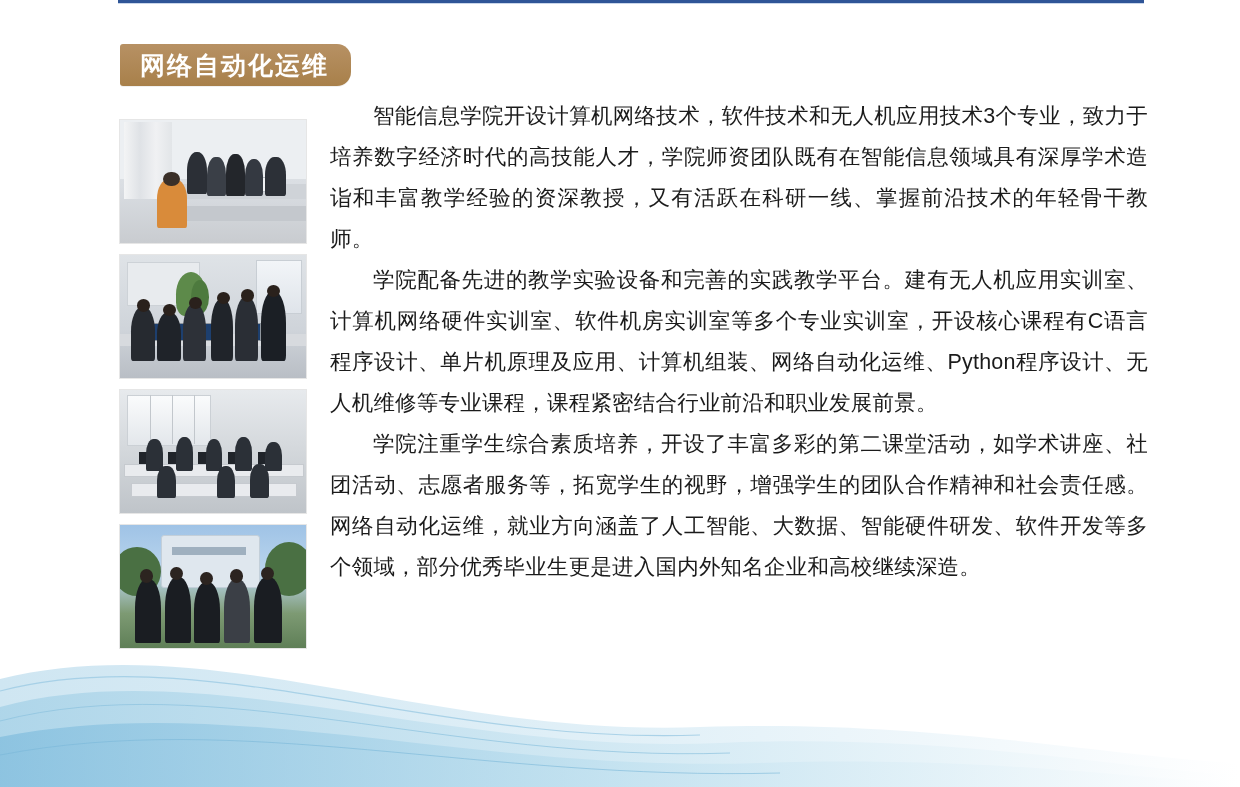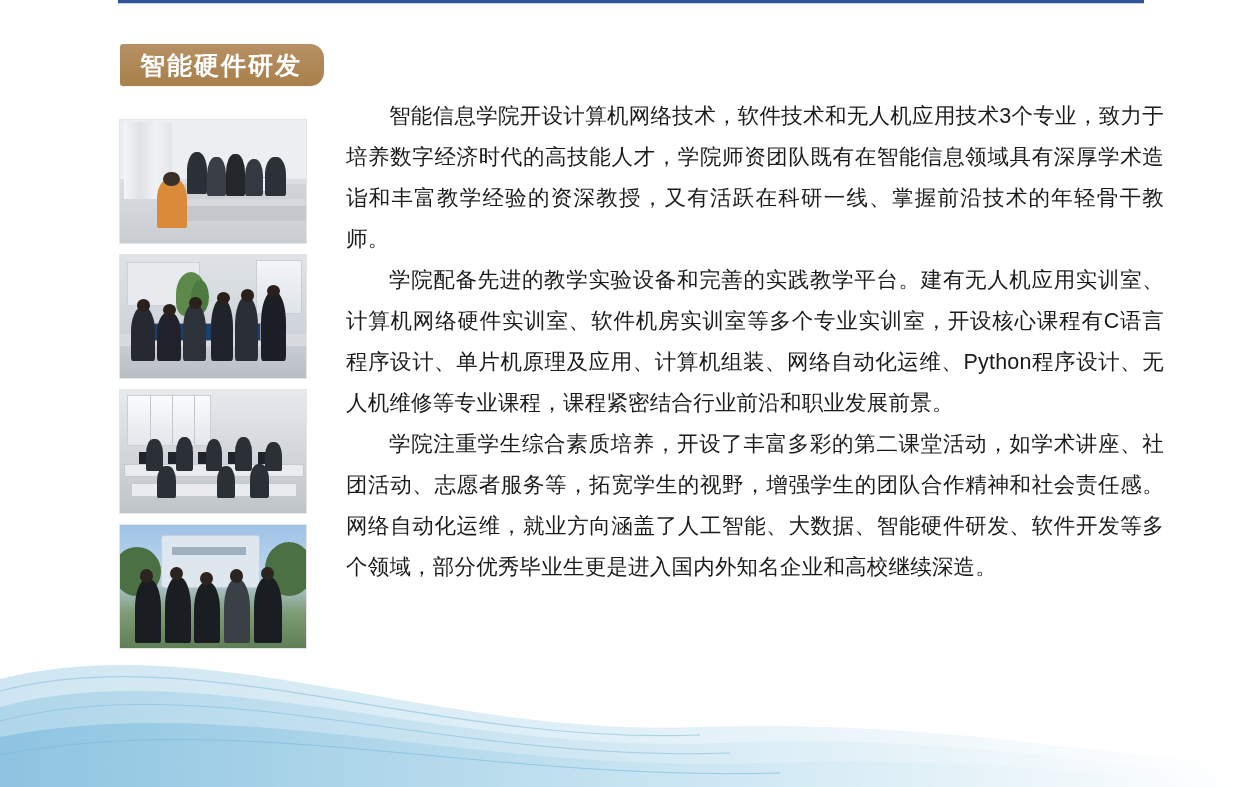--- a/index.html
+++ b/index.html
@@ -122,21 +122,21 @@
   .ph4 .bldtxt { position:absolute; left:28%; top:18%; width:40%; height:6%; background:#9fb0bf; }
   .ph4 .tree { position:absolute; border-radius:50%; background:#4a7043; }
   .ph4 .tl { left:-4%; top:18%; width:26%; height:40%; }
   .ph4 .tr { right:-4%; top:14%; width:26%; height:44%; }
   .ph4 .pp { position:absolute; border-radius:45% 45% 6% 6%; background:#1a1d22; }
   .ph4 .hd { position:absolute; width:7%; height:11%; background:#2c2420; border-radius:50%; }
 
   
   .article {
     position: absolute;
-    left: 346px;
+    left: 330px;
     top: 96px;
     width: 818px;
     color: #1b1b1b;
     font-size: 21.5px;
     line-height: 41px;
     text-align: justify;
     letter-spacing: 0.2px;
   }
   .article p {
     margin: 0;
@@ -153,21 +153,21 @@
     pointer-events: none;
   }
 </style>
 </head>
 <body>
 
 <div class="top-rule"></div>
 <div class="top-rule-fade"></div>
 
 <div class="title-tag">
-  <span class="title-text">智能硬件研发</span>
+  <span class="title-text">网络自动化运维</span>
 </div>
 
 <div class="photo-col">
 
   <div class="photo ph1">
     <div class="wall"></div>
     <div class="curtain"></div>
     <div class="deskrow"></div>
     <div class="deskrow2"></div>
     <div class="mon" style="left:40%"></div>

